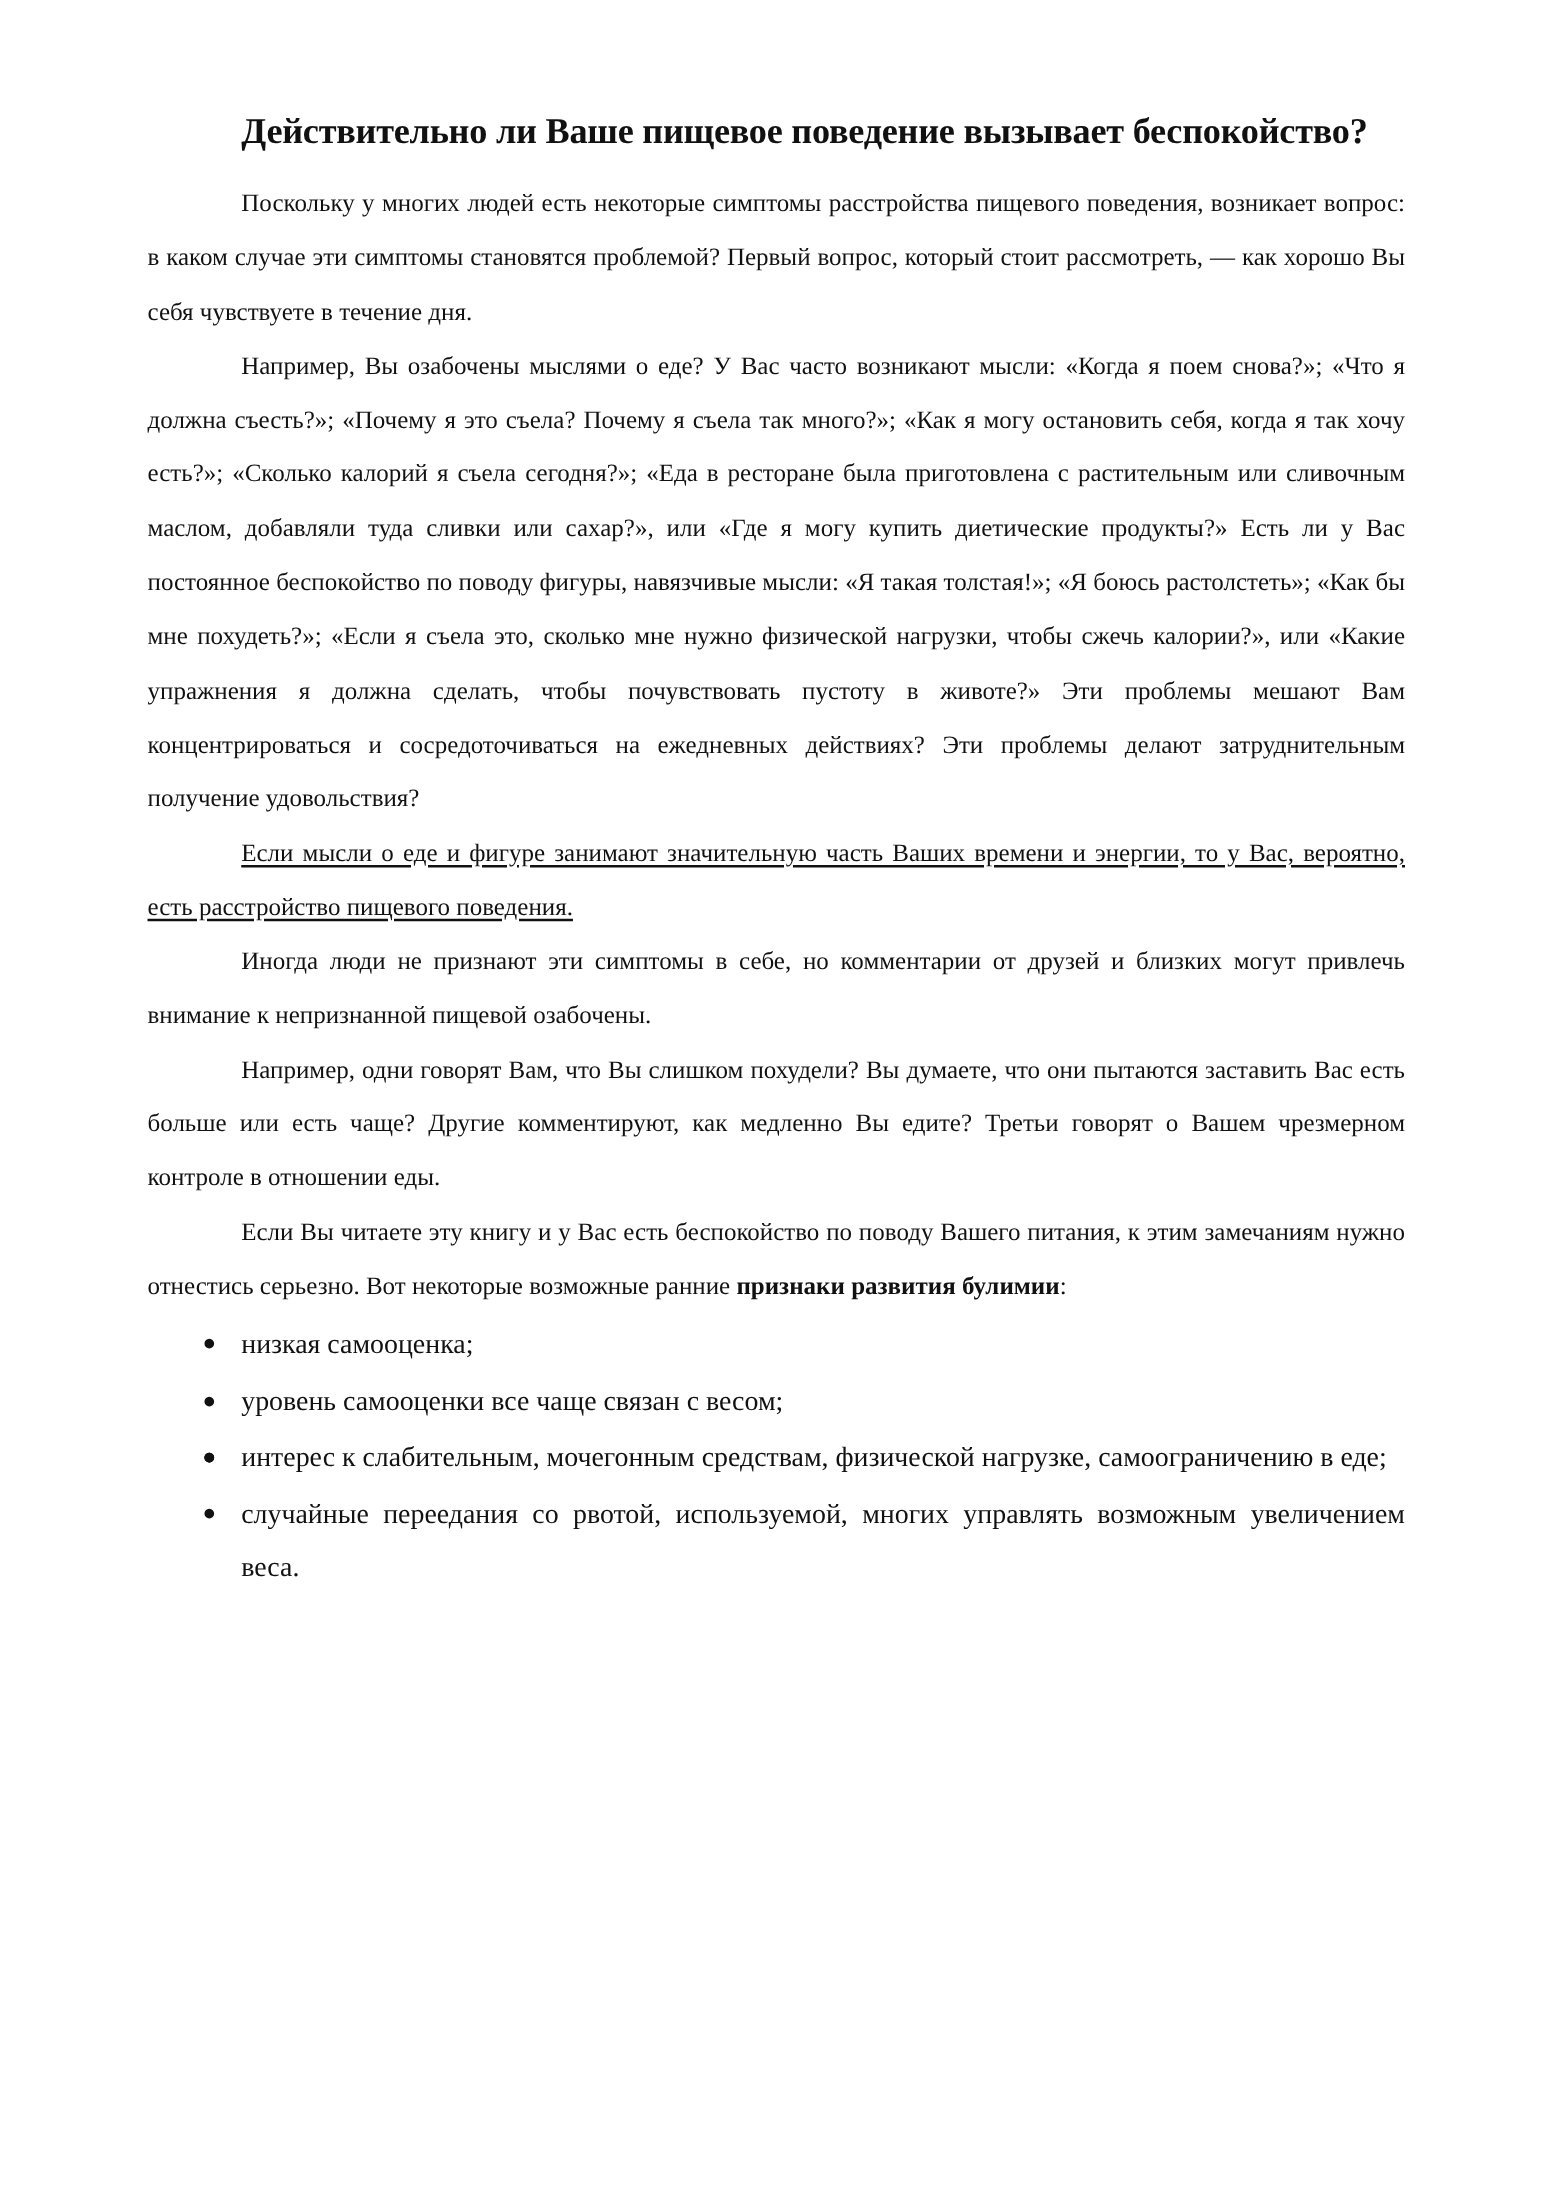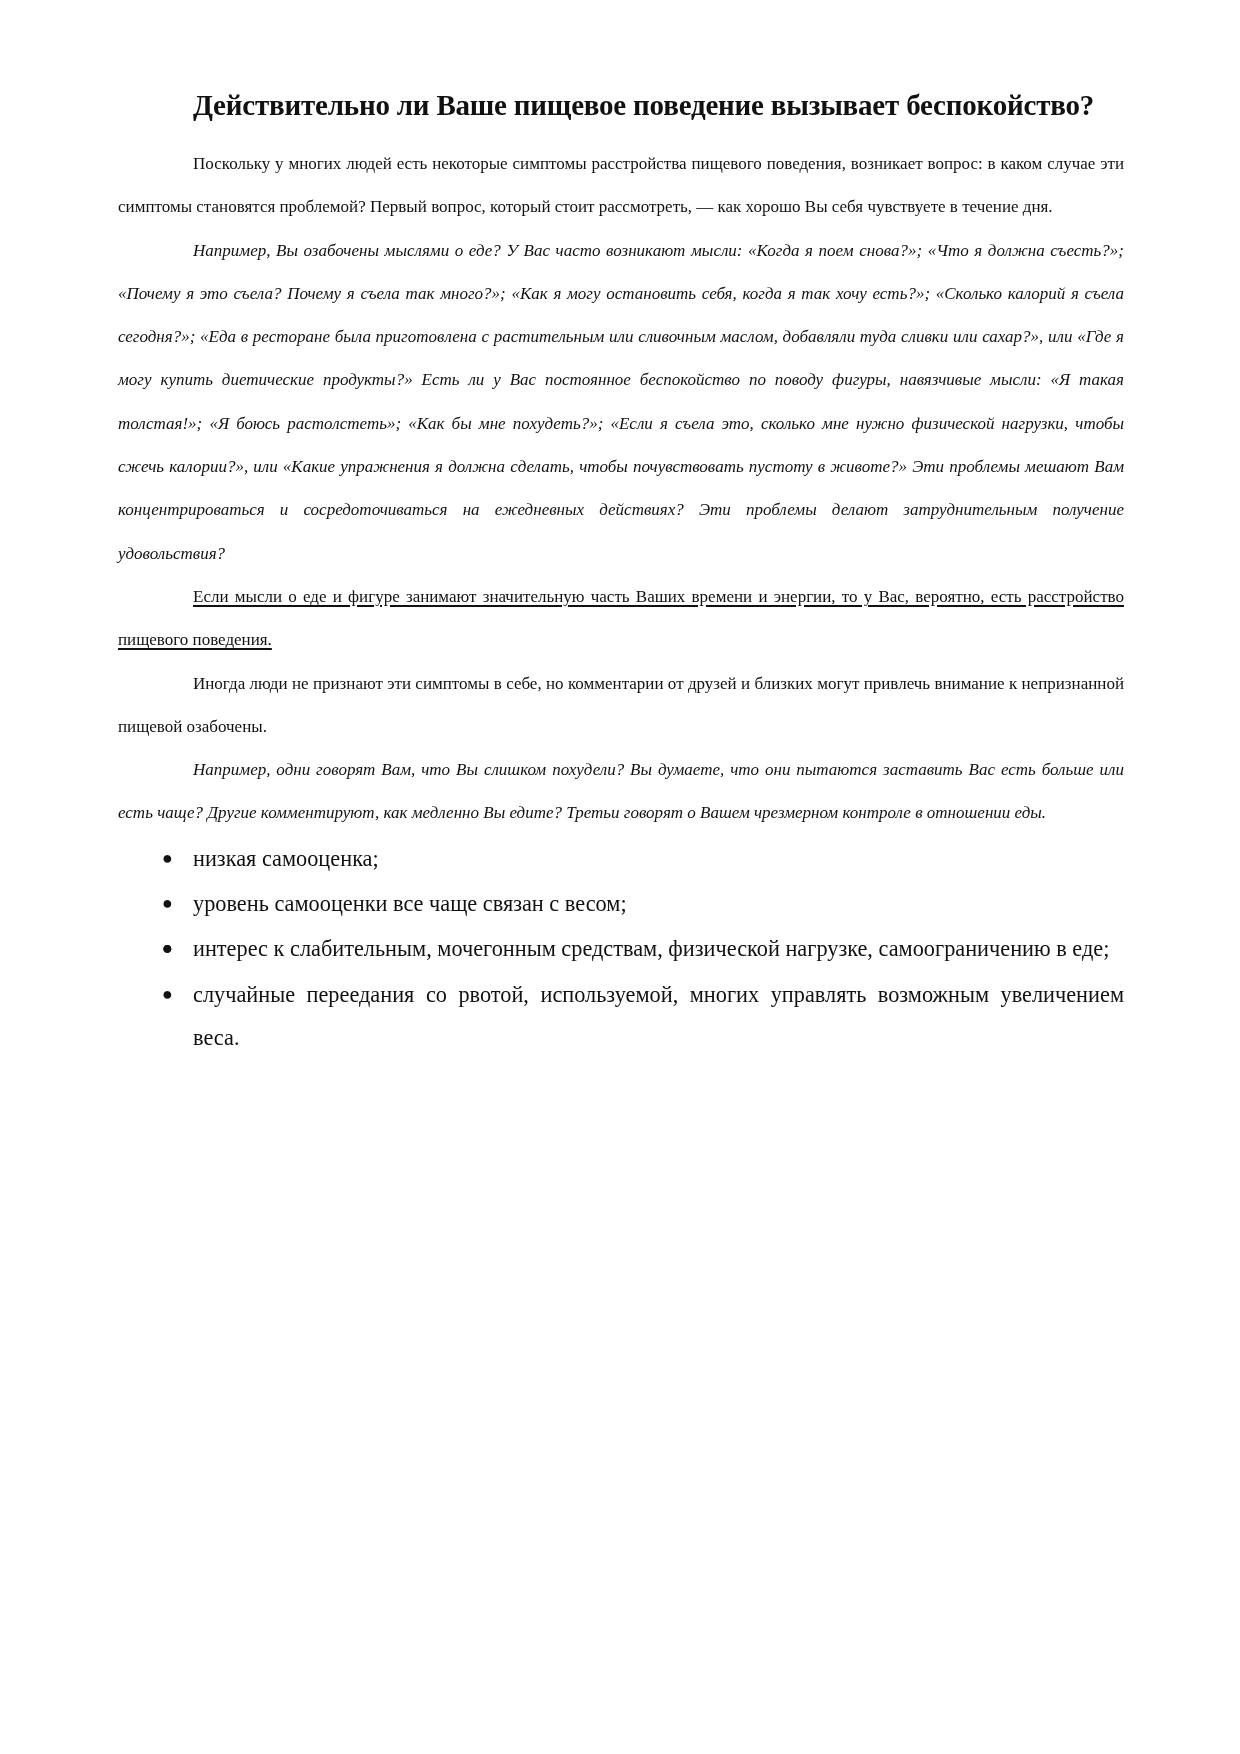--- a/index.html
+++ b/index.html
@@ -23,26 +23,26 @@
     }
     .title {
       font-weight: bold;
       font-size: 29px;
       line-height: 74px;
       margin: 0 0 0 75px;
       letter-spacing: -0.2px;
     }
     p {
       margin: 0;
-      font-size: 17px;
+      font-size: 20px;
       line-height: 43.3px;
       text-align: justify;
       text-indent: 75px;
     }
-    p.italic { font-style: italic; }
+    p.italic { }
     p.underlined span.u {
       text-decoration: underline;
       text-decoration-thickness: 2px;
       text-underline-offset: 3px;
       font-family: Liberation Serif, serif;
     }
     p b { font-weight: bold; }
     ul.signs {
       list-style: none;
       margin: 0;
@@ -73,20 +73,21 @@
 
   <p class="italic">Например, Вы озабочены мыслями о еде? У Вас часто возникают мысли: «Когда я поем снова?»; «Что я должна съесть?»; «Почему я это съела? Почему я съела так много?»; «Как я могу остановить себя, когда я так хочу есть?»; «Сколько калорий я съела сегодня?»; «Еда в ресторане была приготовлена с растительным или сливочным маслом, добавляли туда сливки или сахар?», или «Где я могу купить диетические продукты?» Есть ли у Вас постоянное беспокойство по поводу фигуры, навязчивые мысли: «Я такая толстая!»; «Я боюсь растолстеть»; «Как бы мне похудеть?»; «Если я съела это, сколько мне нужно физической нагрузки, чтобы сжечь калории?», или «Какие упражнения я должна сделать, чтобы почувствовать пустоту в животе?» Эти проблемы мешают Вам концентрироваться и сосредоточиваться на ежедневных действиях? Эти проблемы делают затруднительным получение удовольствия?</p>
 
   <p class="underlined"><span class="u">Если мысли о еде и фигуре занимают значительную часть Ваших времени и энергии, то у Вас, вероятно, есть расстройство пищевого поведения.</span></p>
 
   <p>Иногда люди не признают эти симптомы в себе, но комментарии от друзей и близких могут привлечь внимание к непризнанной пищевой озабочены.</p>
 
   <p class="italic">Например, одни говорят Вам, что Вы слишком похудели? Вы думаете, что они пытаются заставить Вас есть больше или есть чаще? Другие комментируют, как медленно Вы едите? Третьи говорят о Вашем чрезмерном контроле в отношении еды.</p>
 
 
+  <p><span>Если Вы читаете эту книгу и у Вас есть беспокойство по поводу Вашего питания, к этим замечаниям нужно отнестись серьезно. Вот некоторые возможные ранние </span><b>признаки развития булимии</b><span>:</span></p>
 
   <ul class="signs">
     <li><span class="bullet">●</span><span>низкая самооценка;</span></li>
     <li><span class="bullet">●</span><span>уровень самооценки все чаще связан с весом;</span></li>
     <li><span class="bullet">●</span></li>
     <li><span class="bullet">●</span></li>
     <li><span class="bullet">●</span><span>интерес к слабительным, мочегонным средствам, физической нагрузке, самоограничению в еде;</span></li>
     <li><span class="bullet">●</span><span>случайные переедания со рвотой, используемой, многих управлять возможным увеличением веса.</span></li>
   </ul>
 </div>

